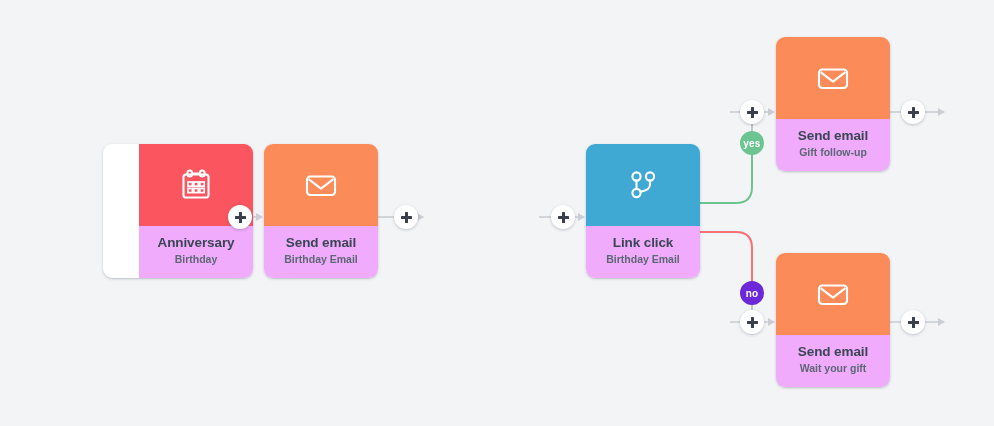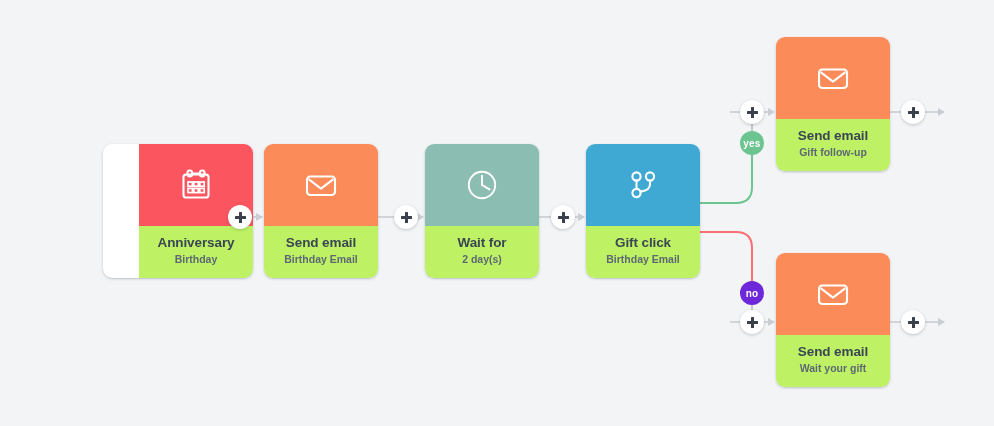--- a/index.html
+++ b/index.html
@@ -41,21 +41,21 @@
     box-shadow: 0 1px 3px rgba(60, 70, 85, 0.20), 0 1px 1px rgba(60,70,85,0.10);
     overflow: hidden;
   }
   .node-head {
     height: 82px;
     display: flex;
     align-items: center;
     justify-content: center;
   }
   .node-body {
-    background: #bef264;
+    background: #f0abfc;
     padding: 9px 4px 13px 4px;
     text-align: center;
   }
   .node-title {
     font-size: 13.5px;
     font-weight: bold;
     color: #3b4654;
     line-height: 1.15;
     letter-spacing: -0.1px;
   }
@@ -190,54 +190,37 @@
           </g>
         </svg>
       </span>
     </div>
     <div class="node-body">
       <div class="node-title">Send email</div>
       <div class="node-sub">Birthday Email</div>
     </div>
   </div>
 
-  <div class="node" style="left:425px; top:144px;">
-    <div class="node-head" style="background:#8cbdb2;">
-      <span class="node-icon">
-        <svg width="44" height="44" viewBox="0 0 44 44">
-          <g fill="none" stroke="#ffffff" stroke-width="1.9" stroke-linecap="round">
-            <circle cx="22" cy="22" r="13.2"></circle>
-            <path d="M 22 22 V 12.6"></path>
-            <path d="M 22 22 L 29.5 26.4"></path>
-          </g>
-        </svg>
-      </span>
-    </div>
-    <div class="node-body">
-      <div class="node-title">Wait for</div>
-      <div class="node-sub">2 day(s)</div>
-    </div>
-  </div>
 
   <div class="node" style="left:586px; top:144px;">
     <div class="node-head" style="background:#3fa9d3;">
       <span class="node-icon">
         <svg width="44" height="44" viewBox="0 0 44 44">
           <g fill="none" stroke="#ffffff" stroke-width="2.1" stroke-linecap="round">
             <circle cx="15.5" cy="13.5" r="4.1"></circle>
             <circle cx="29" cy="13.5" r="4.1"></circle>
             <circle cx="15.5" cy="30" r="4.1"></circle>
             <path d="M 15.5 17.6 V 25.9"></path>
             <path d="M 29 17.6 V 21.5 Q 29 27.2 19.6 28.6"></path>
           </g>
         </svg>
       </span>
     </div>
     <div class="node-body">
-      <div class="node-title">Gift click</div>
+      <div class="node-title">Link click</div>
       <div class="node-sub">Birthday Email</div>
     </div>
   </div>
 
   <div class="node" style="left:776px; top:37px;">
     <div class="node-head" style="background:#fb8c5a;">
       <span class="node-icon">
         <svg width="44" height="44" viewBox="0 0 44 44">
           <g fill="none" stroke="#ffffff" stroke-width="2.1" stroke-linejoin="round">
             <rect x="8" y="13.5" width="28" height="18.5" rx="3.2"></rect>

